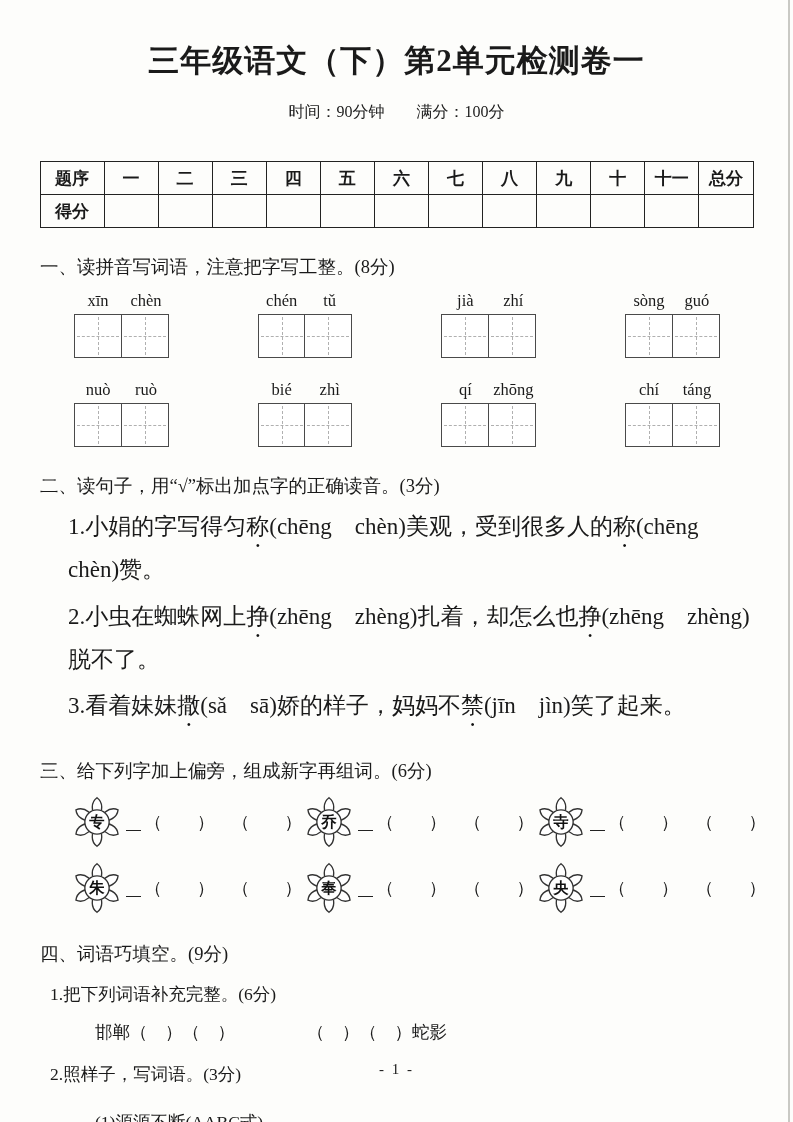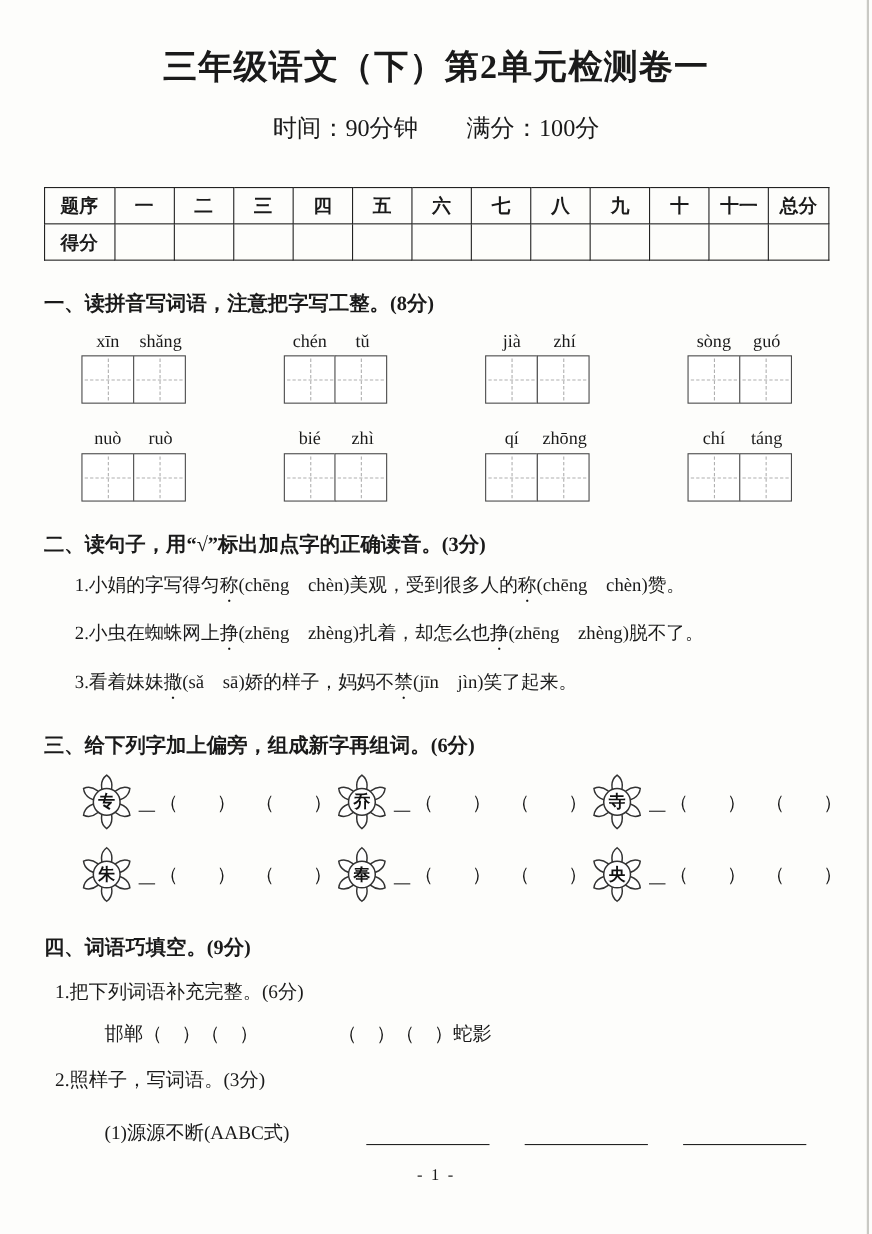--- a/index.html
+++ b/index.html
@@ -7,41 +7,41 @@
     position:relative;
     width:793px; height:1122px;
     background:#fdfdfb;
     font-family:"Liberation Serif","DejaVu Serif",serif;
     color:#1a1a1a;
     overflow:hidden;
   }
   .edge-line { position:absolute; right:3px; top:0; height:100%; width:2px; background:#c9c9c4; }
 
   .title { padding-top:40px; text-align:center; font-size:31px; font-weight:700; letter-spacing:1px; }
-  .subtitle { margin-top:20px; text-align:center; font-size:22px; }
+  .subtitle { margin-top:20px; text-align:center; font-size:16px; }
 
   .score-table { width:714px; margin:38px auto 0; border-collapse:collapse; table-layout:fixed; }
   .score-table td { border:1.5px solid #222; height:32px; text-align:center; font-size:17px; font-weight:700; padding:0; }
   .col-label { width:64px; }
 
-  .sec-heading { margin:26px 40px 0 40px; font-size:18.5px; font-weight:700; }
+  .sec-heading { margin:26px 40px 0 40px; font-size:18.5px; font-weight:400; }
   .sub-heading { margin:16px 40px 0 50px; font-size:17.5px; }
 
   .grid-row { display:flex; justify-content:space-between; margin:12px 72px 0 74px; }
   .grid-row.second { margin-top:22px; }
   .pin-group { width:96px; }
   .pinyin { display:flex; margin-bottom:3px; font-size:16.5px; }
   .pinyin span { width:48px; text-align:center; }
   .cells { display:flex; }
   .cell { width:48px; height:44px; border:1.3px solid #4a4a4a; position:relative; box-sizing:border-box; background:#fff; }
   .cell + .cell { margin-left:-1.3px; }
   .cell::before { content:""; position:absolute; left:50%; top:2px; bottom:2px; border-left:1px dashed #b0b0b0; }
   .cell::after  { content:""; position:absolute; top:50%; left:2px; right:2px; border-top:1px dashed #b0b0b0; }
 
-  .sentences { margin:6px 40px 0 68px; font-size:17px; }
+  .sentences { margin:6px 40px 0 68px; font-size:23px; }
   .sentence { margin-top:12px; line-height:1.5; }
   .dot-char {
     -webkit-text-emphasis:dot #111;
     text-emphasis:dot #111;
     -webkit-text-emphasis-position:under right;
     text-emphasis-position:under right;
   }
 
   .flower-row { display:flex; margin:12px 45px 0 70px; }
   .flower-item { display:flex; align-items:center; width:232px; }
@@ -109,21 +109,21 @@
       </tr>
     </tbody>
   </table>
 
   <div class="sec-heading">一、读拼音写词语，注意把字写工整。(8分)</div>
 
   <div class="grid-row">
     <div class="pin-group">
       <div class="pinyin">
           <span>xīn</span>
-          <span>shǎng</span>
+          <span>chèn</span>
         </div>
       <div class="cells">
           <div class="cell"></div>
           <div class="cell"></div>
         </div>
     </div>
     <div class="pin-group">
       <div class="pinyin">
           <span>chén</span>
           <span>tǔ</span>

